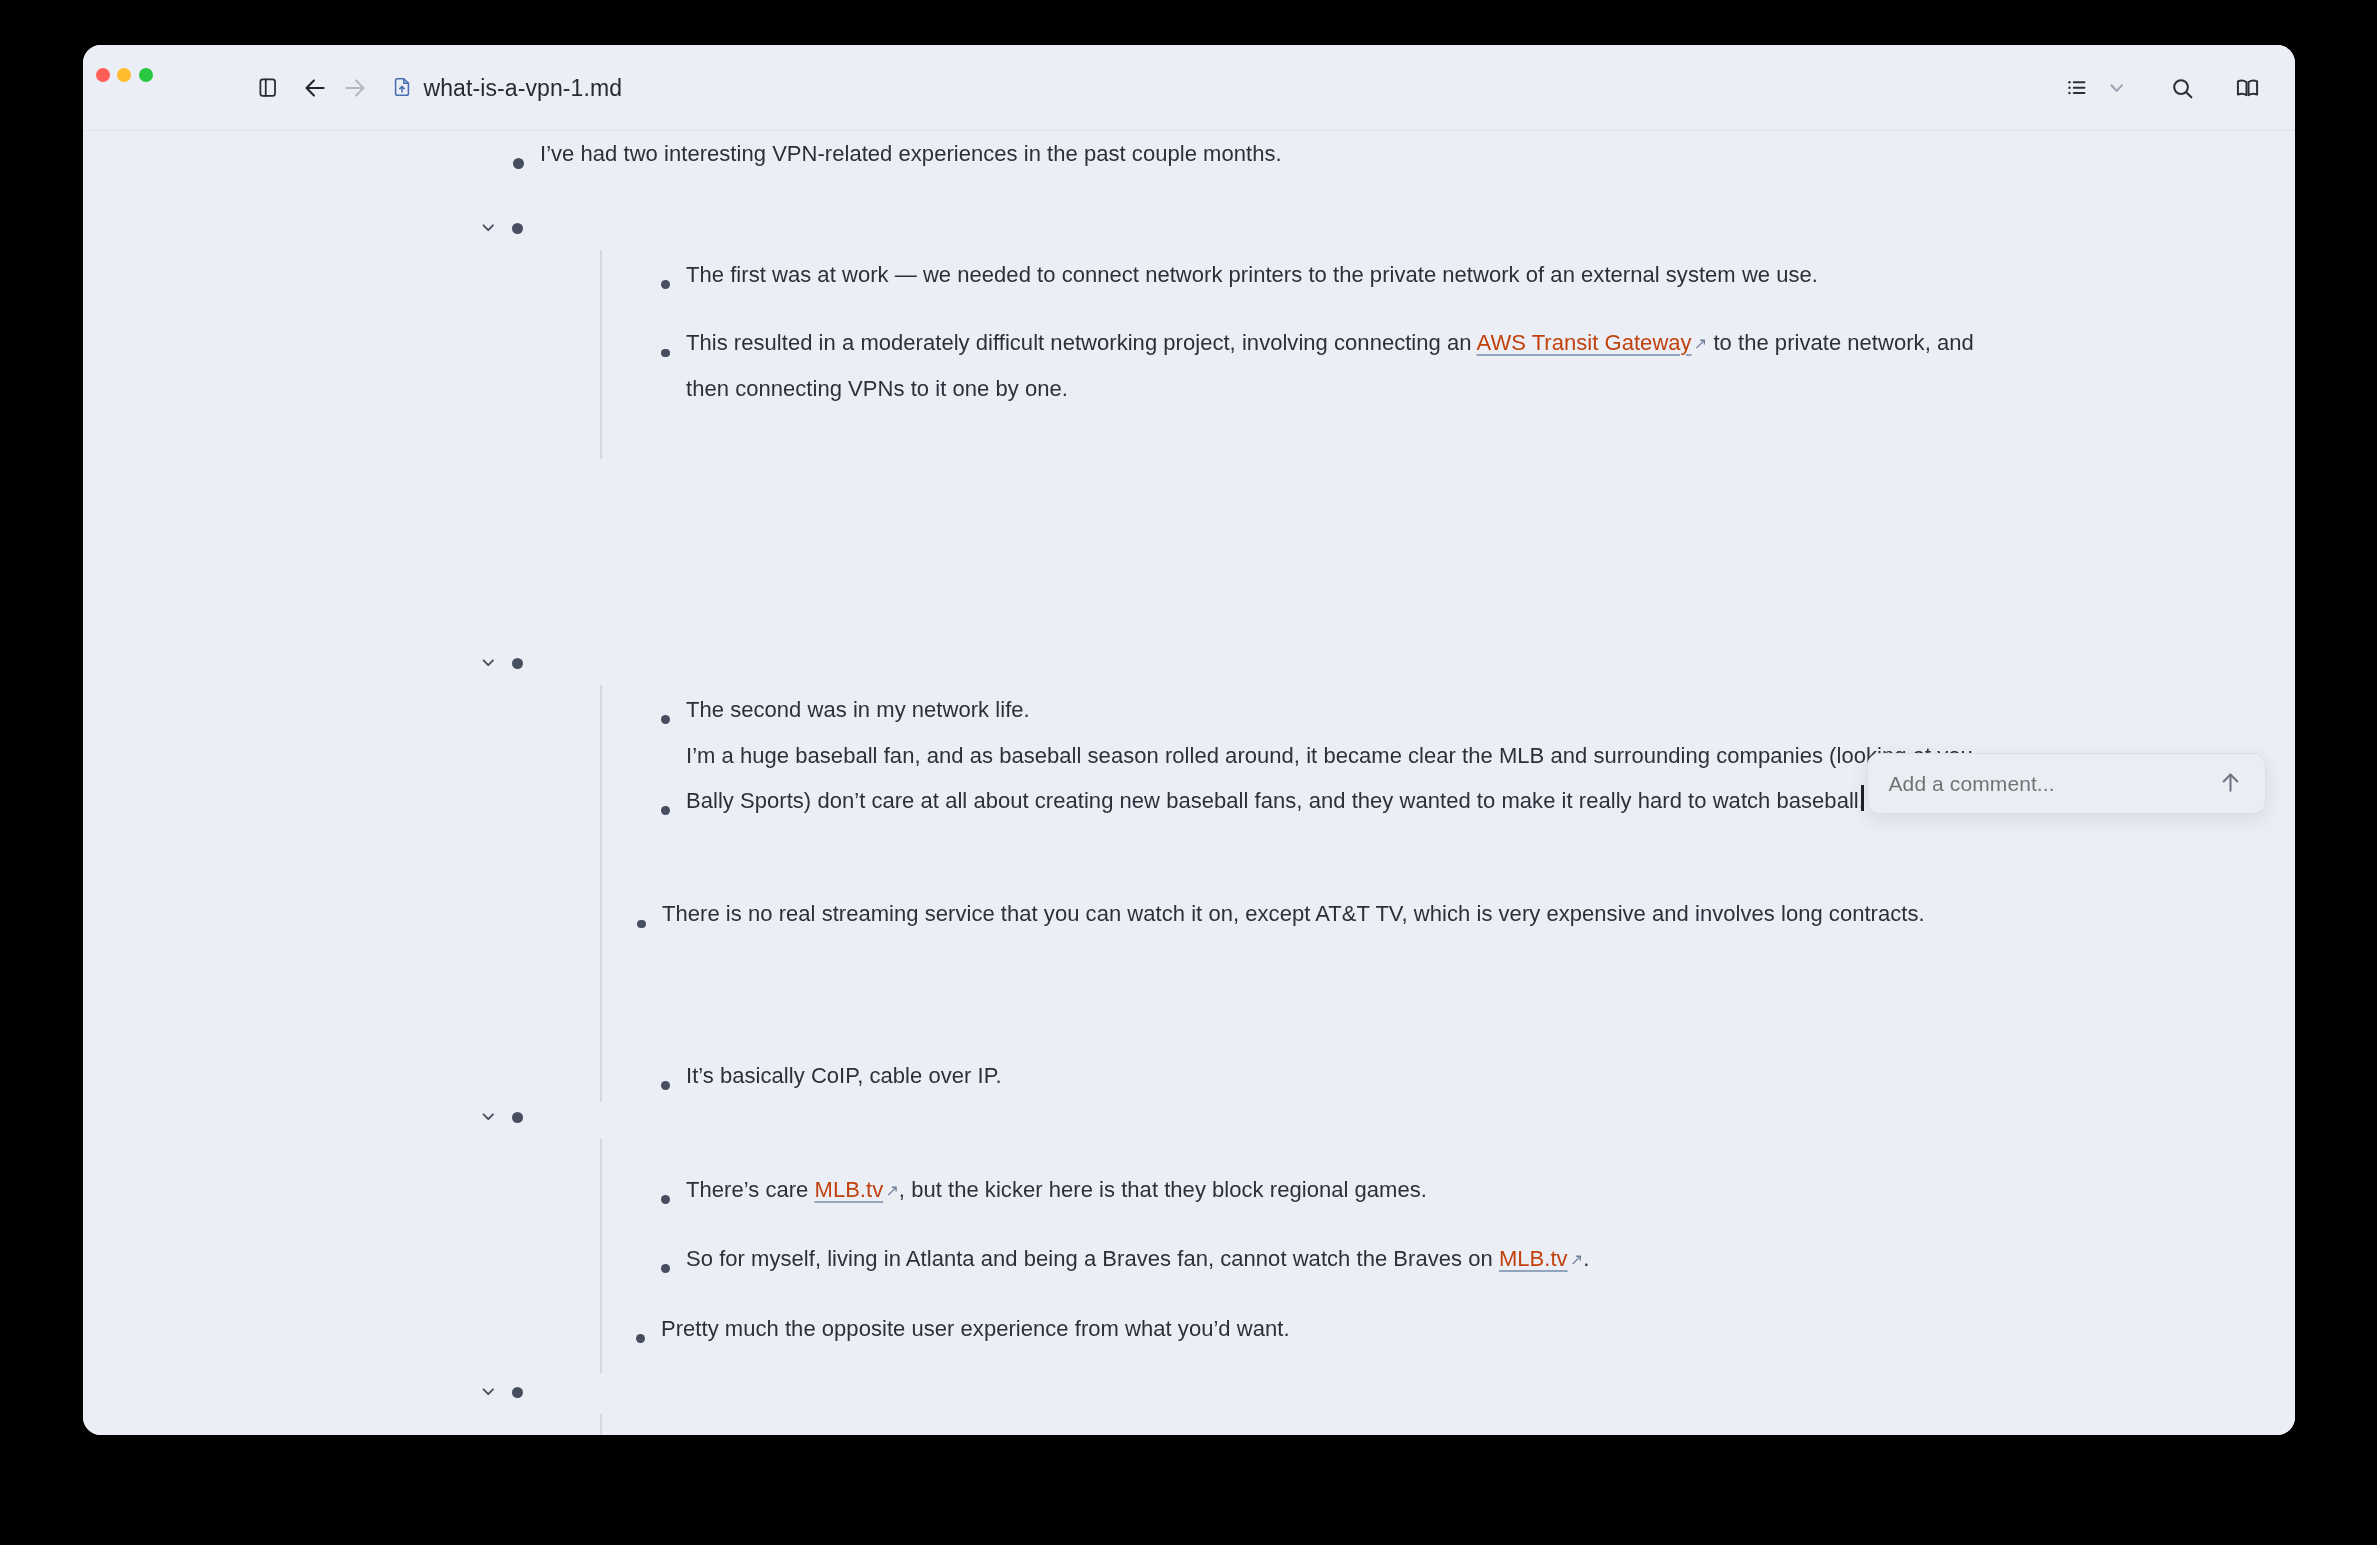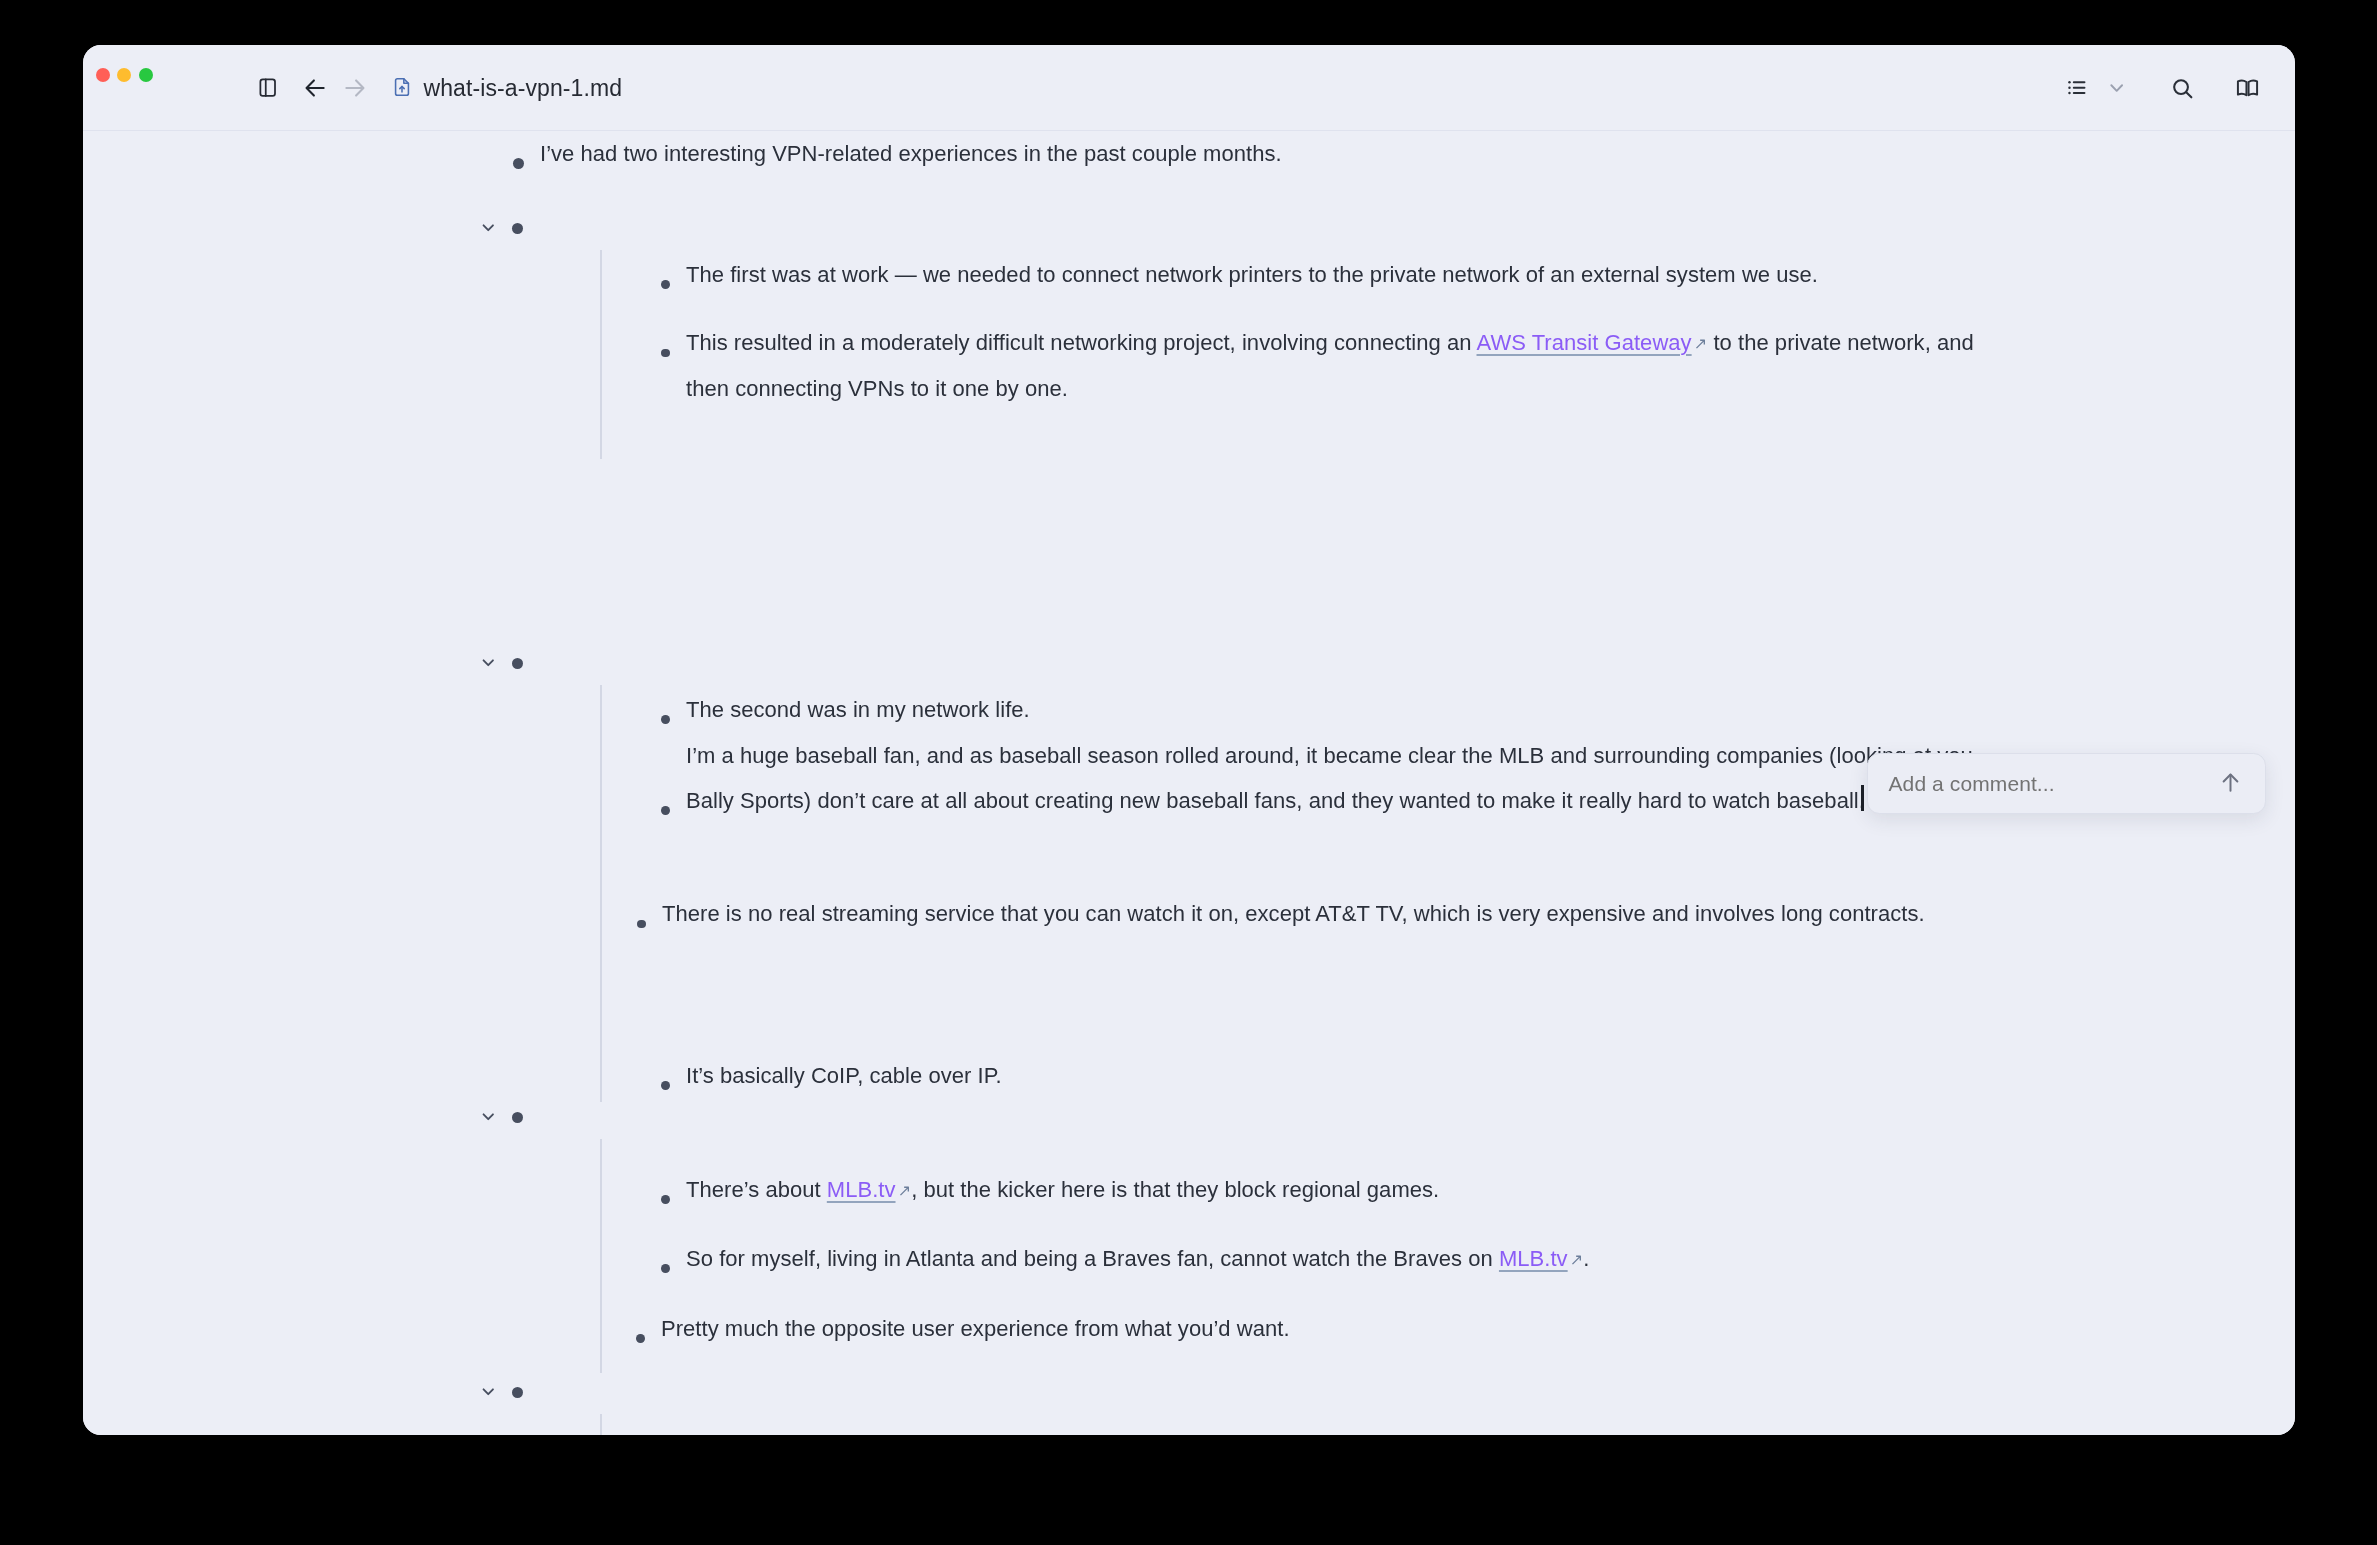--- a/index.html
+++ b/index.html
@@ -123,21 +123,21 @@
   }
 
   .node-text {
     font-size: 22px;
     line-height: 45px;
     color: #2b303b;
     letter-spacing: 0.04px;
   }
 
   .link {
-    color: #8b5cf6;
+    color: #c2410c;
     text-decoration: underline;
     text-decoration-color: #93a4bd;
     text-underline-offset: 3.7px;
     text-decoration-thickness: 1.5px;
   }
   .ext-arrow {
     font-size: 16px;
     color: #6d7f9b;
     vertical-align: 1.5px;
     padding-left: 2.2px;
@@ -361,21 +361,21 @@
         </svg>
       </span>
       <span class="bullet" style="left:34px; top:22px;"></span>
     </div>
 
     <div class="guide" style="left:517px; top:1008px; height:234px;"></div>
 
     <div class="abs" style="left:578px; top:1036px;">
       <span class="bullet-sm" style="left:0px; top:28px;"></span>
       <div class="node-text" style="margin-left:25px; width:1318px;">
-        <span>There’s about </span><a class="link">MLB.tv</a><span class="ext-arrow">↗</span><span>, but the kicker here is that they block regional games.</span>
+        <span>There’s care </span><a class="link">MLB.tv</a><span class="ext-arrow">↗</span><span>, but the kicker here is that they block regional games.</span>
       </div>
     </div>
 
     <div class="abs" style="left:578px; top:1105px;">
       <span class="bullet-sm" style="left:0px; top:28px;"></span>
       <div class="node-text" style="margin-left:25px; width:1318px;">
         <span>So for myself, living in Atlanta and being a Braves fan, cannot watch the Braves on </span><a class="link">MLB.tv</a><span class="ext-arrow">↗</span><span>.</span>
       </div>
     </div>
 

